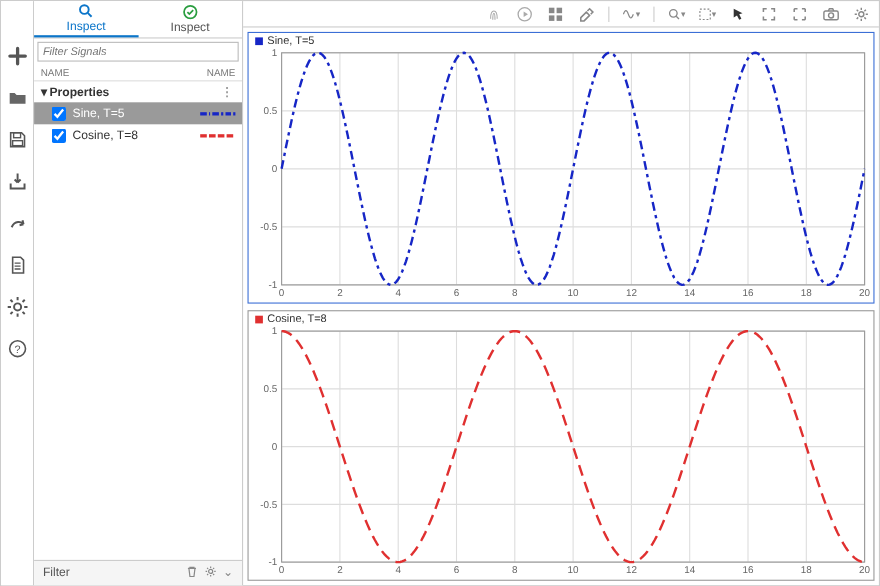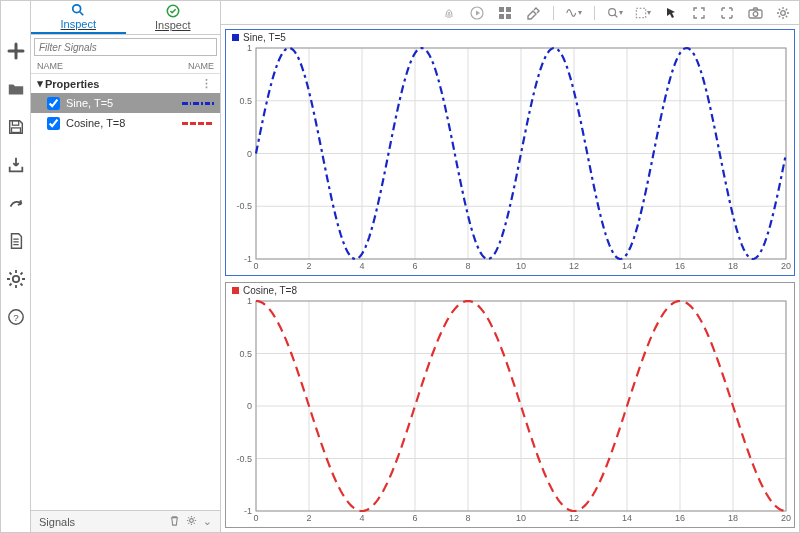--- a/index.html
+++ b/index.html
@@ -1,21 +1,21 @@
 <!DOCTYPE html>
 <html><head>
 <meta charset="utf-8">
 <style>
   * { box-sizing: border-box; margin: 0; padding: 0; }
   body { font-family: "Helvetica Neue", Arial, sans-serif; font-size: 11px; color: #333; background: #fff; width: 800px; height: 533px; overflow: hidden; }
   .app { display: flex; width: 800px; height: 533px; border: 1px solid #ccc; }
   .left-rail { width: 30px; border-right: 1px solid #ccc; display: flex; flex-direction: column; align-items: center; padding-top: 40px; gap: 18px; background: #fff; }
   .left-rail .icon { width: 20px; height: 20px; display: flex; align-items: center; justify-content: center; cursor: pointer; color: #555; }
   .side-panel { width: 190px; border-right: 1px solid #ccc; display: flex; flex-direction: column; background: #fff; }
-  .tabs { display: flex; height: 34px; border-bottom: 1px solid #ccc; text-decoration: underline; }
+  .tabs { display: flex; height: 34px; border-bottom: 1px solid #ccc; }
   .tab { flex: 1; display: flex; flex-direction: column; align-items: center; justify-content: center; gap: 1px; cursor: pointer; color: #555; }
   .tab.active { color: #0b75c9; border-bottom: 2px solid #0b75c9; }
   .tab .ic { width: 14px; height: 14px; }
   .filter-input { border: 1px solid #bbb; margin: 3px; padding: 2px 4px; font-size: 10px; font-style: italic; color: #888; height: 18px; }
   .list-header { display: flex; padding: 2px 6px; border-bottom: 1px solid #ddd; color: #777; font-size: 9px; justify-content: flex-end; }
   .list-header .col-name { flex: 1; }
   .group-row { display: flex; align-items: center; padding: 3px 4px; font-weight: bold; cursor: pointer; }
   .group-row .tri { width: 10px; text-align: center; }
   .group-row .dots { margin-left: auto; color: #999; padding-right: 4px; }
   .sig-row { display: flex; align-items: center; padding: 3px 4px 3px 16px; cursor: pointer; height: 20px; }
@@ -146,21 +146,21 @@
             <span style="border-top-color: rgb(224, 48, 48);"></span>
             <span style="border-top-color: rgb(224, 48, 48);"></span>
             <span style="border-top-color: rgb(224, 48, 48);"></span>
             <span style="border-top-color: rgb(224, 48, 48);"></span>
           </span>
         </div>
       </div>
 
     <div class="panel-footer">
       <div class="footer-row">
-        <span>Signals</span>
+        <span>Filter</span>
         <span class="sp">
           <span><svg width="11" height="11" viewBox="0 0 12 12">
                 <path d="M2 3h8M4 3V2h4v1M3 3l1 8h4l1-8" fill="none" stroke="#888" stroke-width="1.2"></path>
               </svg></span>
           <span><svg width="11" height="11" viewBox="0 0 12 12">
                 <circle cx="6" cy="6" r="2" fill="none" stroke="#888" stroke-width="1.2"></circle>
                 <g stroke="#888" stroke-width="1.2">
                   <path d="M6 1v1.5M6 9.5V11M1 6h1.5M9.5 6H11M2.5 2.5l1 1M8.5 8.5l1 1M9.5 2.5l-1 1M3.5 8.5l-1 1"></path>
                 </g>
               </svg></span>

